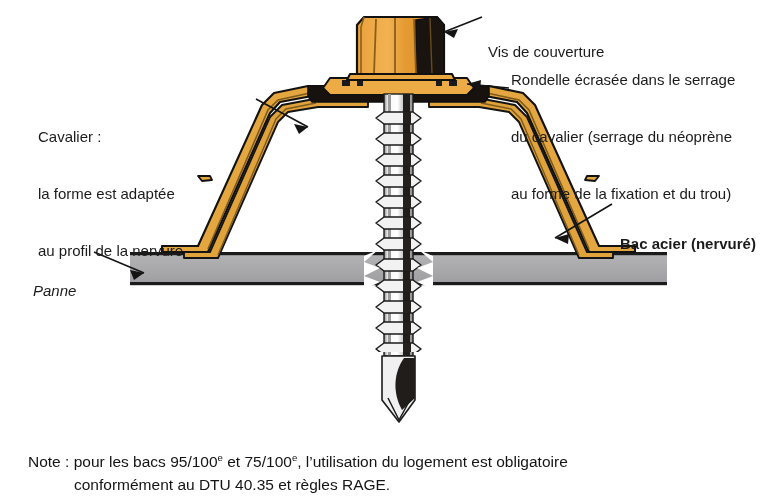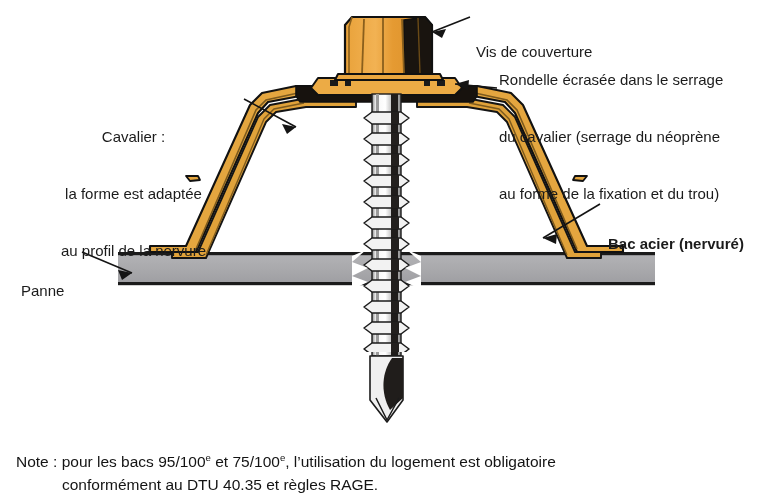--- a/index.html
+++ b/index.html
@@ -4,32 +4,32 @@
 <style>
   html,body{margin:0;padding:0;}
   body{
     width:773px;height:504px;
     background:#ffffff;
     font-family:"Liberation Sans", sans-serif;
     color:#1a1a1a;
     overflow:hidden;
     position:relative;
   }
-  #diagram-root{position:absolute;left:0;top:0;width:631px;height:504px;padding-left:16px;}
+  #diagram-root{position:absolute;left:12px;top:0;width:631px;height:504px;padding-left:16px;}
   svg#fig{position:absolute;left:0;top:0;width:773px;height:504px;display:block;}
 
   .lbl{
     position:absolute;
     font-family:"Liberation Sans", sans-serif;
     font-size:15px;
     line-height:19px;
     color:#1b1b1b;
     white-space:pre;
   }
-  .lbl.right{text-align:center;}
+  .lbl.right{text-align:left;}
   .lbl.left{text-align:left;}
 
   #note-block{
     position:absolute;
     left:16px;
     top:450px;
     width:742px;
     font-size:15.5px;
     line-height:23px;
     color:#141414;
@@ -200,21 +200,21 @@
   <div class="lbl right" style="left:26px;top:89px;width:215px;">
     <div>Cavalier :</div>
     <div>la forme est adaptée</div>
     <div>au profil de la nervure</div>
   </div>
 
   <div class="lbl left" style="left:608px;top:196px;font-weight:bold;">
     <div>Bac acier (nervuré)</div>
   </div>
 
-  <div class="lbl left" style="left:21px;top:243px;">
+  <div class="lbl left" style="left:21px;top:243px;font-style:italic;">
     <div>Panne</div>
   </div>
 
   <div id="note-block">
     <span class="note-lead">Note :</span><span> pour les bacs 95/100</span><sup>e</sup><span> et 75/100</span><sup>e</sup><span>, l’utilisation du logement est obligatoire</span>
     <span class="note-line2">conformément au DTU 40.35 et règles RAGE.</span>
   </div>
 
 </div>
 

